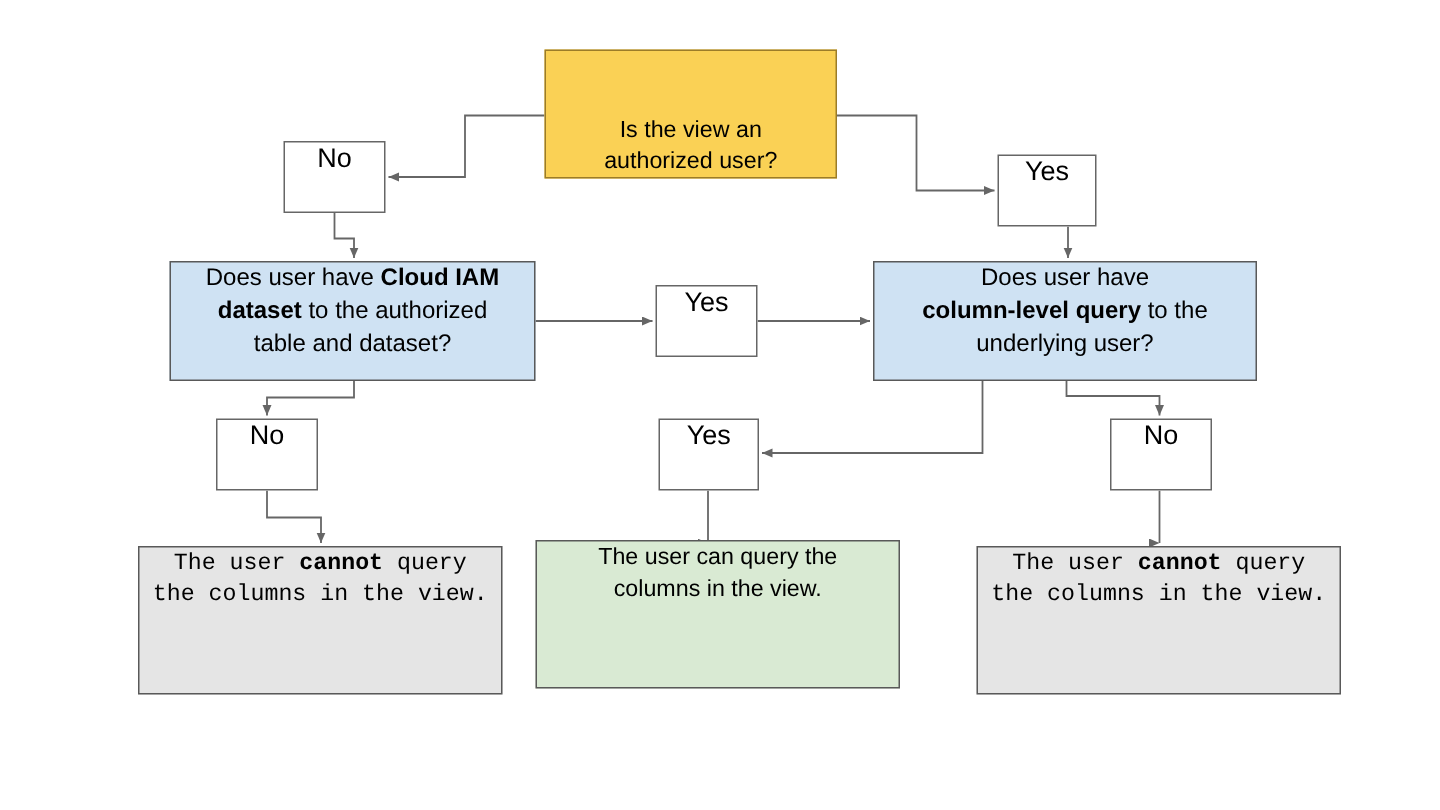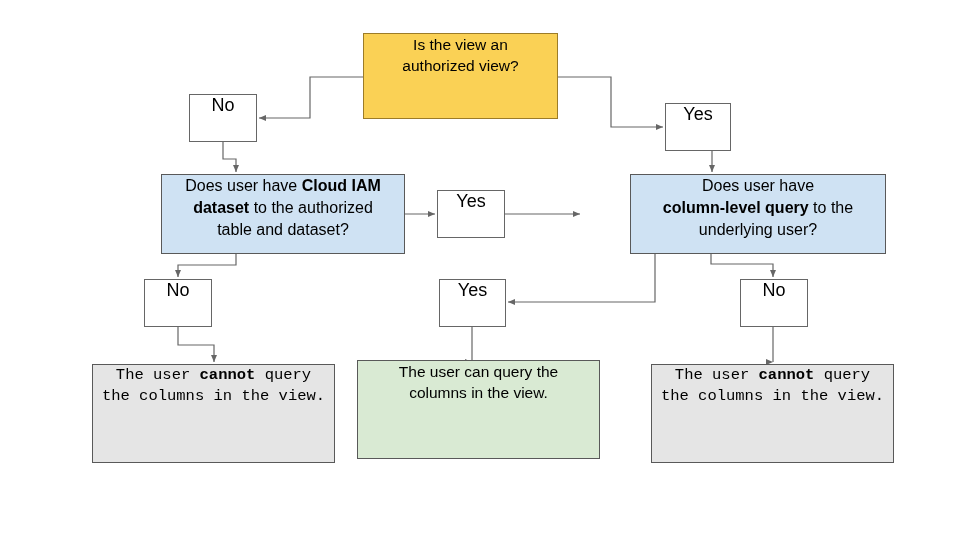--- a/index.html
+++ b/index.html
@@ -32,27 +32,27 @@
     display: flex;
     align-items: flex-start;
     justify-content: center;
     line-height: 21px;
     font-size: 15.5px;
   }
   .node .txt { display: block; }
   .question {
     background: #fad155;
     border-color: #9c7c28;
-    align-items: flex-start;
+    align-items: flex-end;
+    padding-top: 10px;
   }
   .condition {
     background: #cfe2f3;
     font-size: 16px;
     line-height: 22px;
-    margin-left: 48px;
   }
   .decision {
     background: #ffffff;
     border-color: #666666;
     font-size: 18px;
   }
   .result-blocked { background: #e5e5e5; font-family: Liberation Mono, monospace; }
   .result-allowed { background: #d9ead3; }
   b { font-weight: bold; }
 </style>
@@ -79,21 +79,21 @@
       <polyline points="655,254 655,302 508,302" marker-end="url(#arrow)"></polyline>
       <polyline points="472,327 472,362 472,362" marker-end="url(#arrow)"></polyline>
       <polyline points="711,254 711,264 773,264 773,277" marker-end="url(#arrow)"></polyline>
       <polyline points="773,327 773,362 773,362" marker-end="url(#arrow)"></polyline>
     </g>
   </svg>
 
   <div class="node question" style="left:363px; top:33px; width:195px; height:86px;">
     <span class="txt">
       <span class="txt">Is the view an</span>
-      <span class="txt">authorized view?</span>
+      <span class="txt">authorized user?</span>
     </span>
   </div>
 
   <div class="node decision" style="left:189px; top:94px; width:68px; height:48px;">
     <span>No</span>
   </div>
 
   <div class="node decision" style="left:665px; top:103px; width:66px; height:48px;">
     <span>Yes</span>
   </div>

